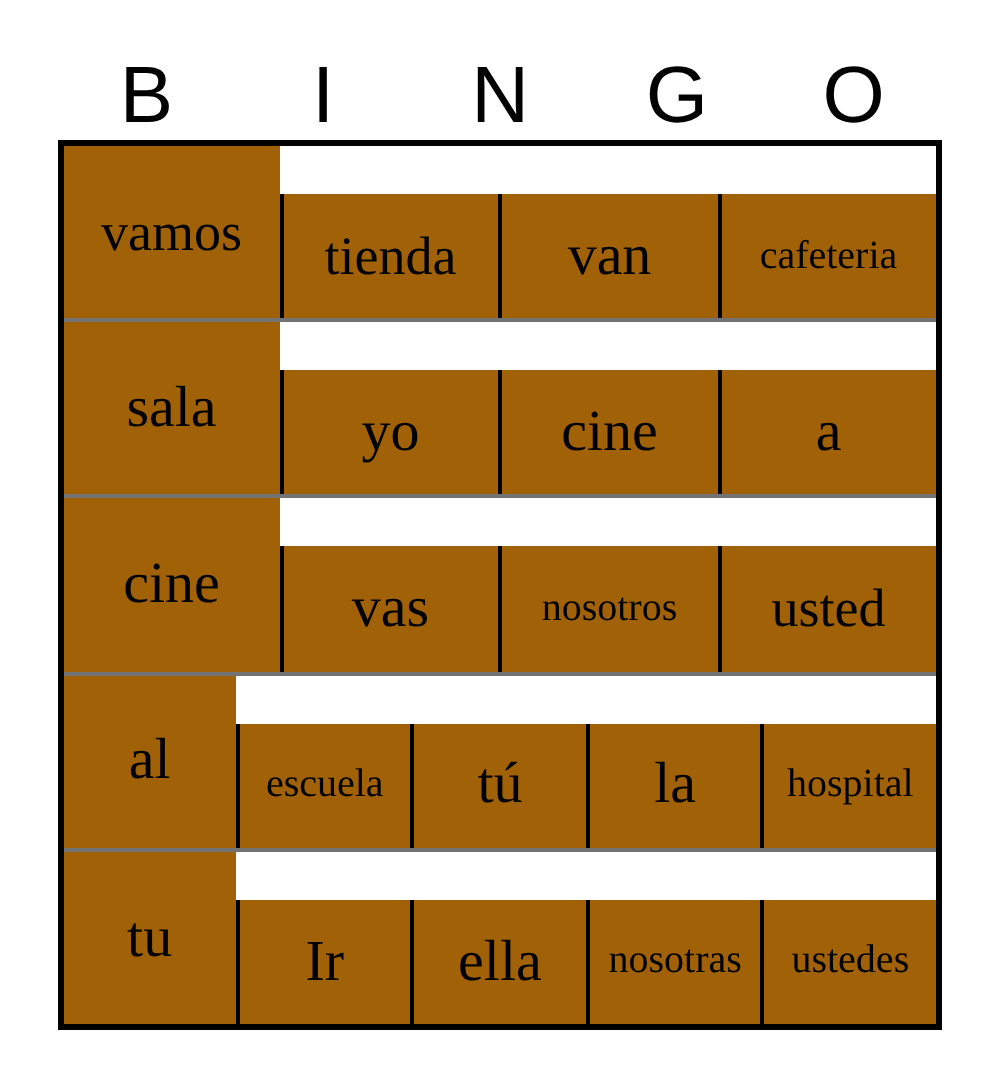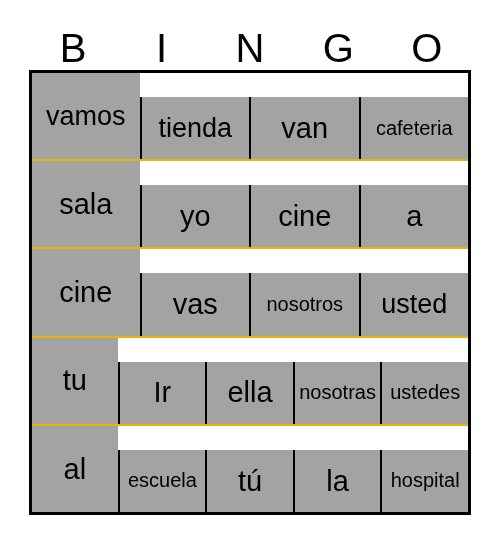--- a/index.html
+++ b/index.html
@@ -53,33 +53,34 @@
     display: flex;
     flex-direction: column;
     background: #ffffff;
   }
   .grid-row {
     flex: 1 1 0;
     display: flex;
     min-height: 0;
   }
   .grid-row + .grid-row {
-    border-top: 2px solid #eab308;
+    border-top: 2px solid #737373;
   }
   .cell {
     flex: 1 1 0;
     min-width: 0;
     display: flex;
     align-items: center;
     justify-content: center;
     text-align: center;
     overflow: hidden;
     padding: 0 2px;
     box-sizing: border-box;
-    background: #a3a3a3;
+    background: #a16207;
+    font-family: Liberation Serif, serif;
   }
   .cell + .cell {
     border-left: 2px solid #000000;
     margin-top: 24px;
   }
   .cell-text {
     display: block;
     white-space: nowrap;
     line-height: 1.05;
     color: #000000;
@@ -146,48 +147,48 @@
       <div class="cell">
           <span class="cell-text fs-sm">nosotros</span>
         </div>
       <div class="cell">
           <span class="cell-text fs-lg">usted</span>
         </div>
     </div>
 
     <div class="grid-row">
       <div class="cell">
+          <span class="cell-text fs-xl">al</span>
+        </div>
+      <div class="cell">
+          <span class="cell-text fs-md">escuela</span>
+        </div>
+      <div class="cell">
+          <span class="cell-text fs-xl">tú</span>
+        </div>
+      <div class="cell">
+          <span class="cell-text fs-xl">la</span>
+        </div>
+      <div class="cell">
+          <span class="cell-text fs-md">hospital</span>
+        </div>
+    </div>
+
+    <div class="grid-row">
+      <div class="cell">
           <span class="cell-text fs-xl">tu</span>
         </div>
       <div class="cell">
           <span class="cell-text fs-xl">Ir</span>
         </div>
       <div class="cell">
           <span class="cell-text fs-xl">ella</span>
         </div>
       <div class="cell">
           <span class="cell-text fs-md">nosotras</span>
         </div>
       <div class="cell">
           <span class="cell-text fs-md">ustedes</span>
         </div>
     </div>
 
-    <div class="grid-row">
-      <div class="cell">
-          <span class="cell-text fs-xl">al</span>
-        </div>
-      <div class="cell">
-          <span class="cell-text fs-md">escuela</span>
-        </div>
-      <div class="cell">
-          <span class="cell-text fs-xl">tú</span>
-        </div>
-      <div class="cell">
-          <span class="cell-text fs-xl">la</span>
-        </div>
-      <div class="cell">
-          <span class="cell-text fs-md">hospital</span>
-        </div>
-    </div>
-
   </div>
 </div>
 
 </body></html>

